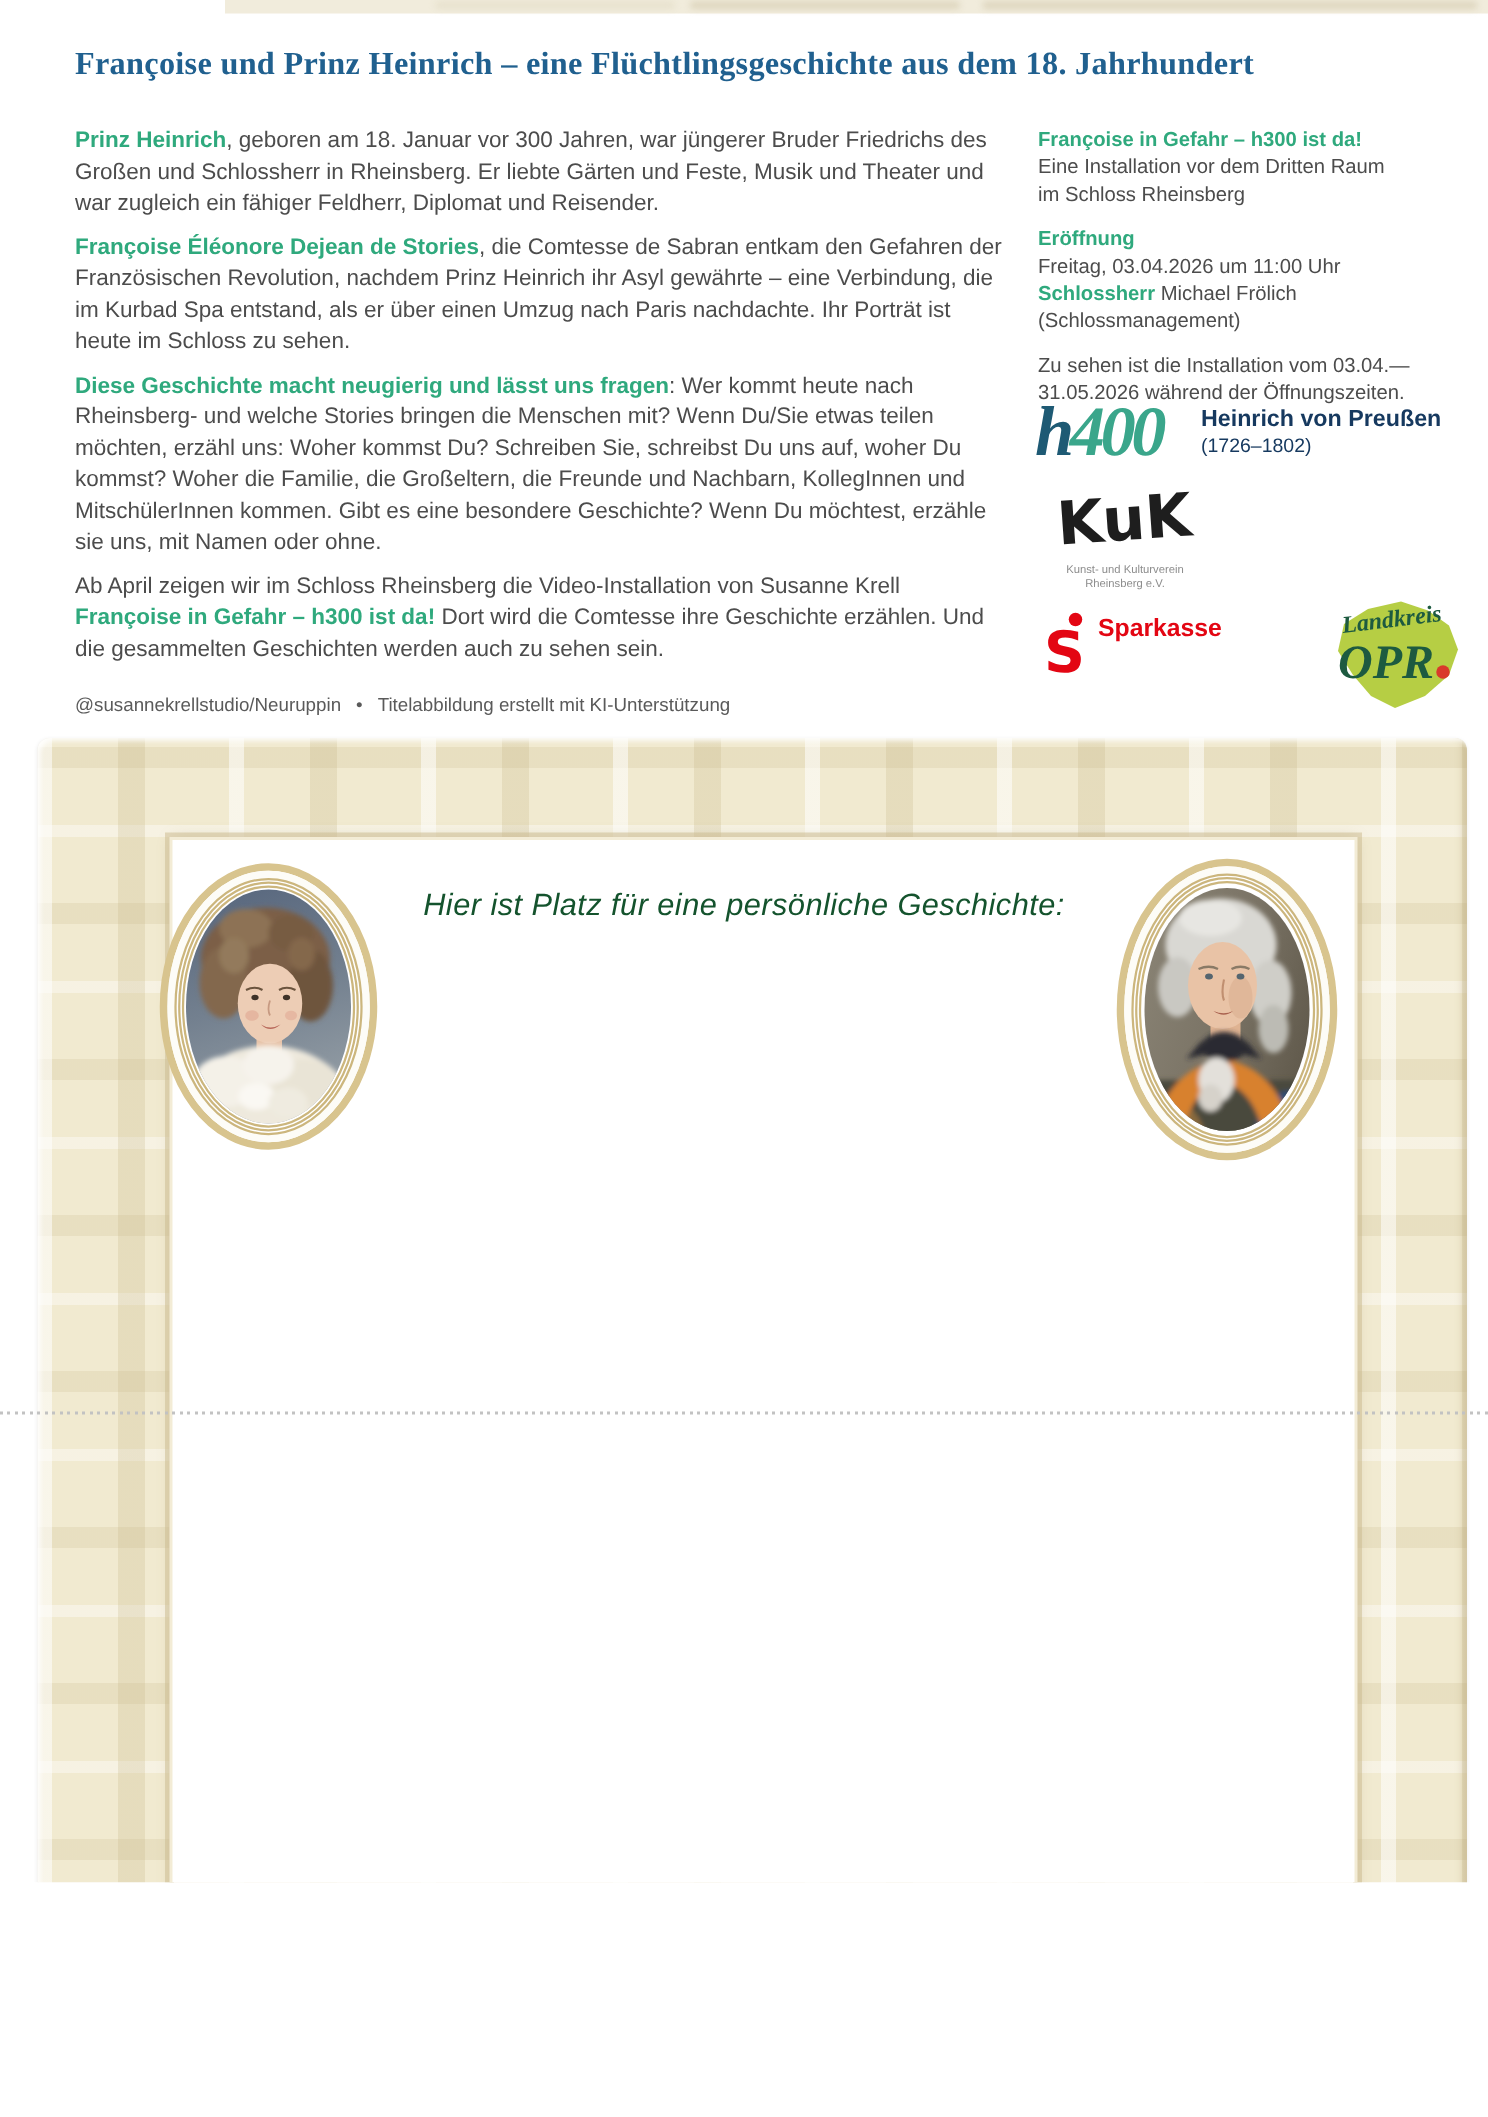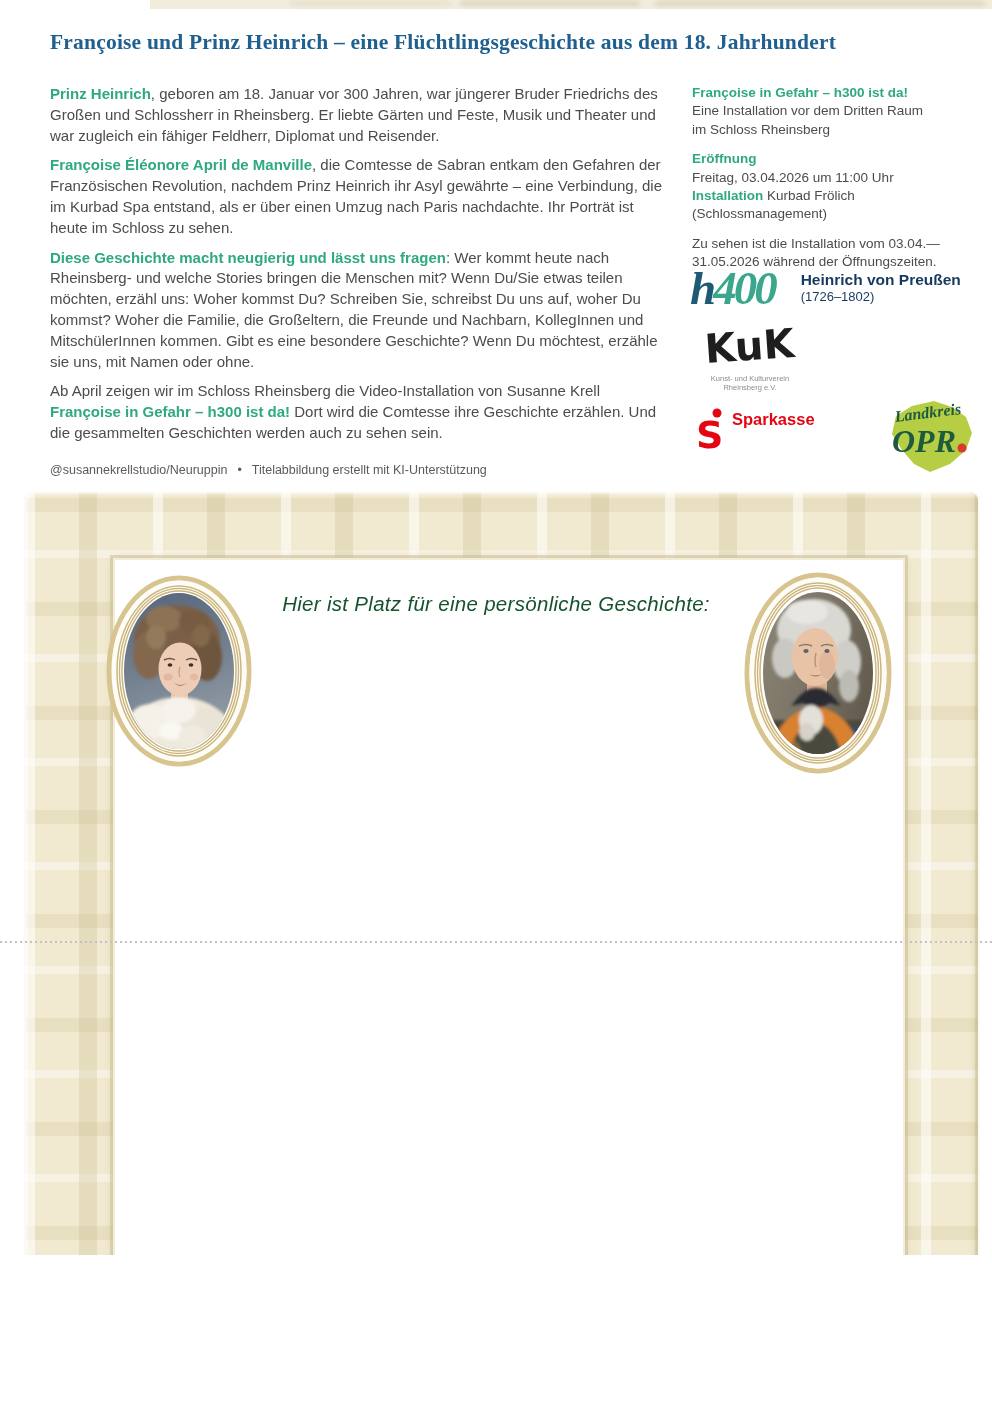--- a/index.html
+++ b/index.html
@@ -91,36 +91,36 @@
   <div class="top-strip">
     <div class="smudge sm1"></div>
     <div class="smudge sm2"></div>
     <div class="smudge sm3"></div>
   </div>
 
   <h1 class="title">Françoise und Prinz Heinrich – eine Flüchtlingsgeschichte aus dem 18. Jahrhundert</h1>
 
   <div class="left-col">
     <p><span class="lead">Prinz Heinrich</span><span>, geboren am 18. Januar vor 300 Jahren, war jüngerer Bruder Friedrichs des Großen und Schlossherr in Rheinsberg. Er liebte Gärten und Feste, Musik und Theater und war zugleich ein fähiger Feldherr, Diplomat und Reisender.</span></p>
-    <p><span class="lead">Françoise Éléonore April de Manville</span><span>, die Comtesse de Sabran entkam den Gefahren der Französischen Revolution, nachdem Prinz Heinrich ihr Asyl gewährte – eine Verbindung, die im Kurbad Spa entstand, als er über einen Umzug nach Paris nachdachte. Ihr Porträt ist heute im Schloss zu sehen.</span></p>
+    <p><span class="lead">Françoise Éléonore Dejean de Stories</span><span>, die Comtesse de Sabran entkam den Gefahren der Französischen Revolution, nachdem Prinz Heinrich ihr Asyl gewährte – eine Verbindung, die im Kurbad Spa entstand, als er über einen Umzug nach Paris nachdachte. Ihr Porträt ist heute im Schloss zu sehen.</span></p>
     <p><span class="lead">Diese Geschichte macht neugierig und lässt uns fragen</span><span>: Wer kommt heute nach Rheinsberg- und welche Stories bringen die Menschen mit? Wenn Du/Sie etwas teilen möchten, erzähl uns: Woher kommst Du? Schreiben Sie, schreibst Du uns auf, woher Du kommst? Woher die Familie, die Großeltern, die Freunde und Nachbarn, KollegInnen und MitschülerInnen kommen. Gibt es eine besondere Geschichte? Wenn Du möchtest, erzähle sie uns, mit Namen oder ohne.</span></p>
     <p><span>Ab April zeigen wir im Schloss Rheinsberg die Video-Installation von Susanne Krell </span><span class="lead">Françoise in Gefahr – h300 ist da!</span><span> Dort wird die Comtesse ihre Geschichte erzählen. Und die gesammelten Geschichten werden auch zu sehen sein.</span></p>
     <p class="credits"><span>@susannekrellstudio/Neuruppin</span><span class="dot">•</span><span>Titelabbildung erstellt mit KI-Unterstützung</span></p>
   </div>
 
   <div class="right-col">
     <div class="block">
       <div class="green-bold">Françoise in Gefahr – h300 ist da!</div>
       <div>Eine Installation vor dem Dritten Raum</div>
       <div>im Schloss Rheinsberg</div>
     </div>
     <div class="block">
       <div class="green-bold">Eröffnung</div>
       <div>Freitag, 03.04.2026 um 11:00 Uhr</div>
-      <div><span class="green-bold">Installation</span><span> Kurbad Frölich</span></div>
+      <div><span class="green-bold">Schlossherr</span><span> Michael Frölich</span></div>
       <div>(Schlossmanagement)</div>
     </div>
     <div class="block">
       <div>Zu sehen ist die Installation vom 03.04.—</div>
       <div>31.05.2026 während der Öffnungszeiten.</div>
     </div>
   </div>
 
   <div class="h300-row">
     <div class="h300-word"><span class="h300-h">h</span><span class="h300-num">400</span></div>

